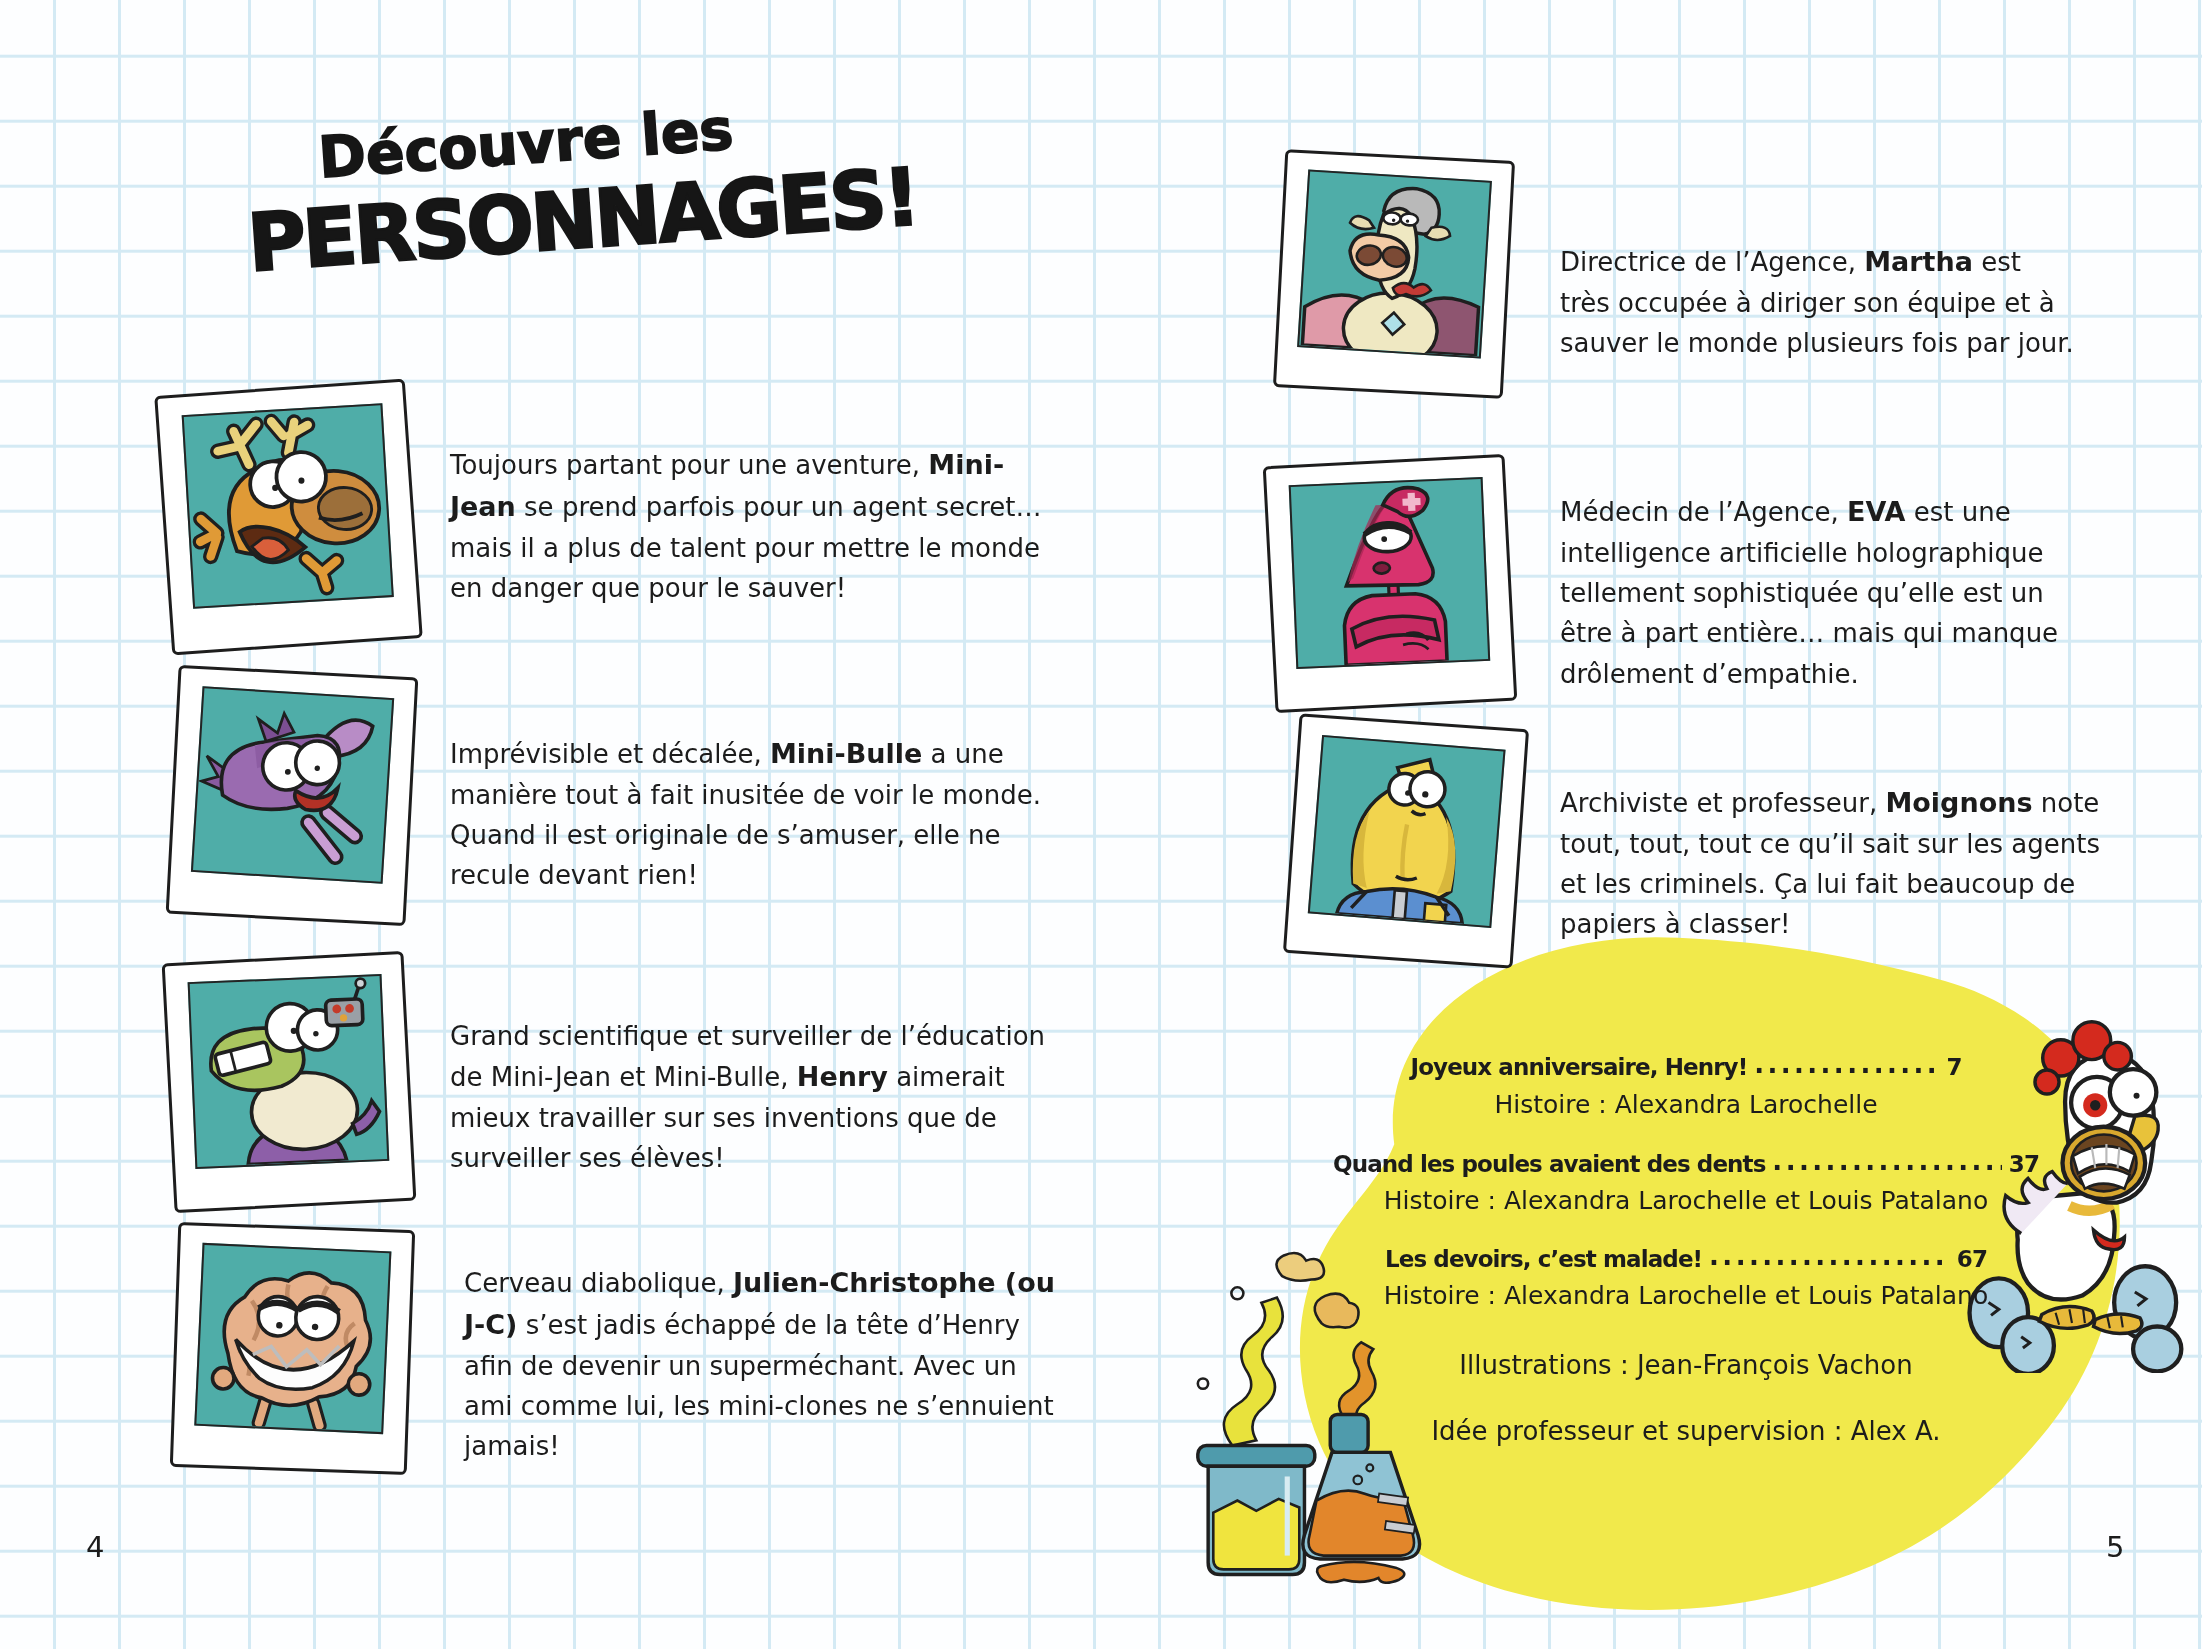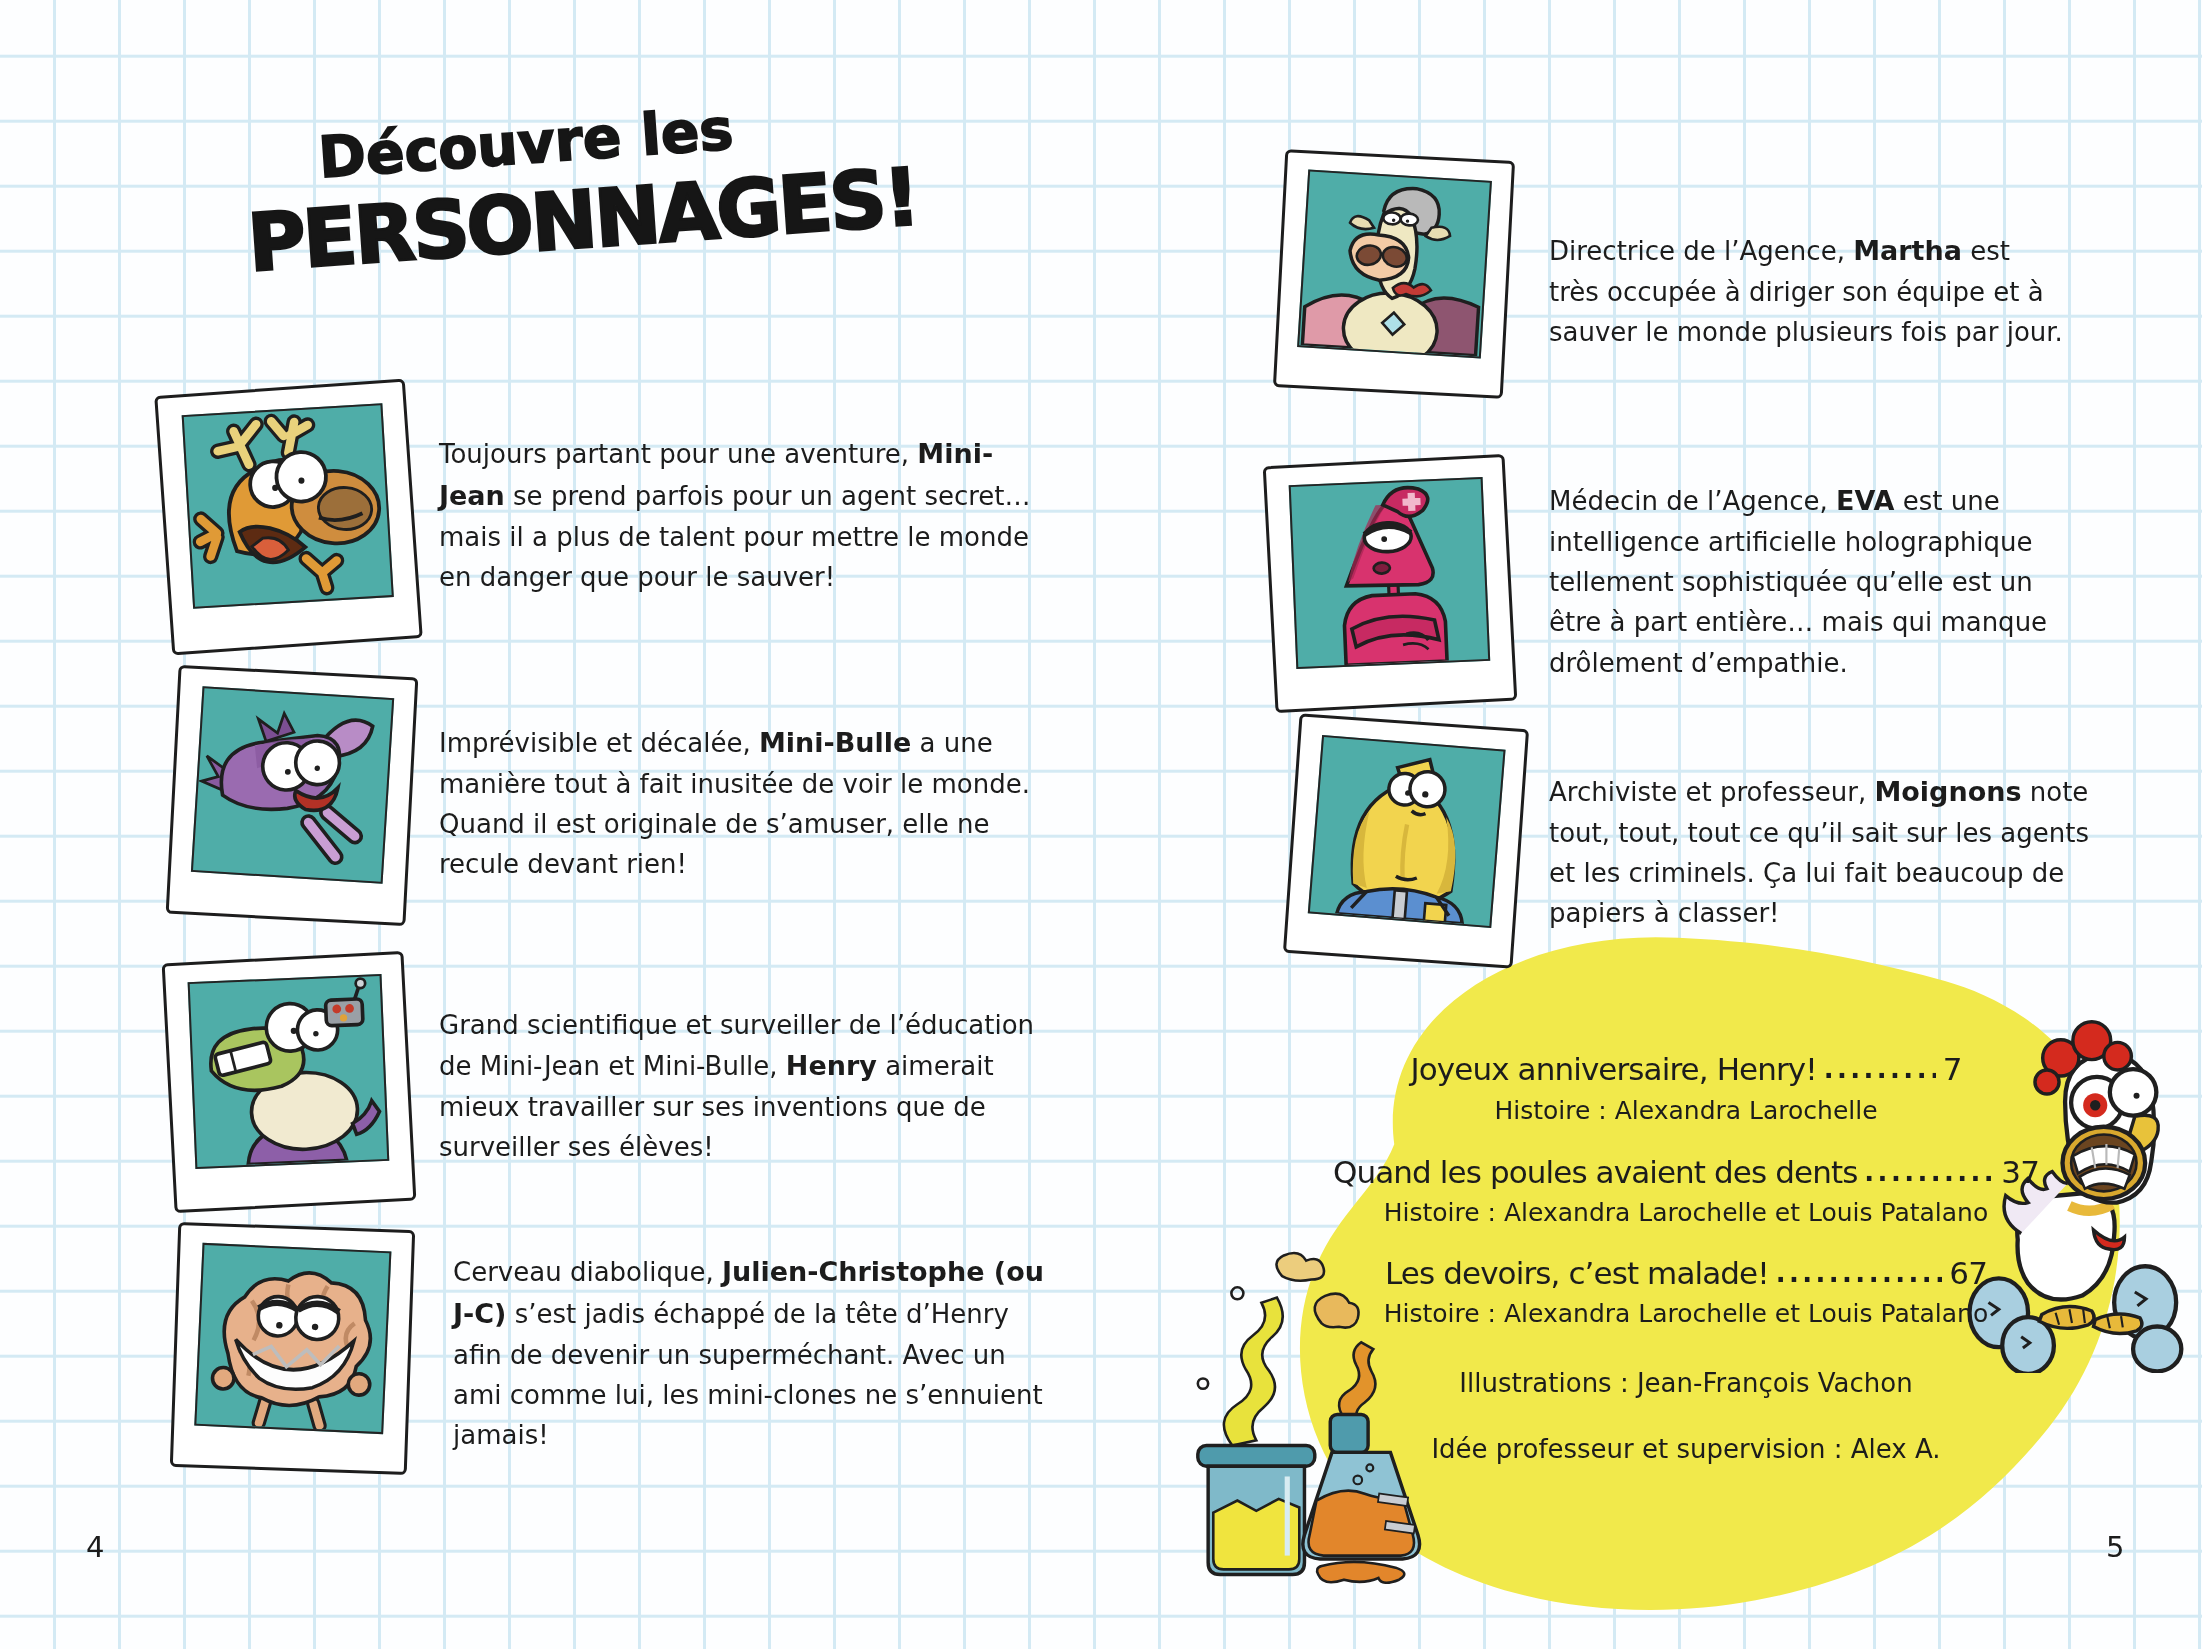--- a/index.html
+++ b/index.html
@@ -15,26 +15,26 @@
   .title-block{position:absolute;left:245px;top:110px;width:568px;text-align:center;
     transform:rotate(-4deg);color:#161616;}
   .title-l1{font-size:57px;font-weight:bold;letter-spacing:0px;-webkit-text-stroke:1.7px #161616;}
   .title-l2{font-size:79px;font-weight:bold;letter-spacing:-2.6px;margin-top:1.7px;-webkit-text-stroke:2.6px #161616;}
   
   .polaroid{position:absolute;background:#fff;border:3.4px solid #1d1d1d;border-radius:6px;}
   .photo{position:absolute;left:9%;right:9%;top:7.5%;bottom:16%;background:#4fada8;
     border:2.6px solid #242424;overflow:hidden;transform:rotate(.6deg);}
   .photo svg{width:100%;height:100%;display:block;}
   
-  .desc{position:absolute;font-size:26px;line-height:1.55;margin:5px;}
+  .desc{position:absolute;font-size:26px;line-height:1.55;margin:16px;}
   .cname{font-weight:bold;font-size:27px;}
   
   .toc{position:absolute;left:1329px;top:1051px;width:714px;text-align:center;}
   .toc-line{display:flex;align-items:baseline;margin:0 auto;}
-  .toc-title,.toc-page{white-space:nowrap;font-weight:normal;font-size:31px;letter-spacing:-0.9px;}
+  .toc-title,.toc-page{white-space:nowrap;font-weight:bold;font-size:23px;letter-spacing:-0.9px;}
   .toc-dots{flex:1;overflow:hidden;white-space:nowrap;font-weight:bold;font-size:26px;
     letter-spacing:3.4px;margin:0 6.9px;transform:translateY(-1.7px);}
   .toc-credit{font-size:25px;margin-top:8.6px;}
   .toc-footer{font-size:26px;}
   .pagenum{position:absolute;font-size:29px;}
 </style>
 </head>
 <body>
 
 <div class="canvas">

